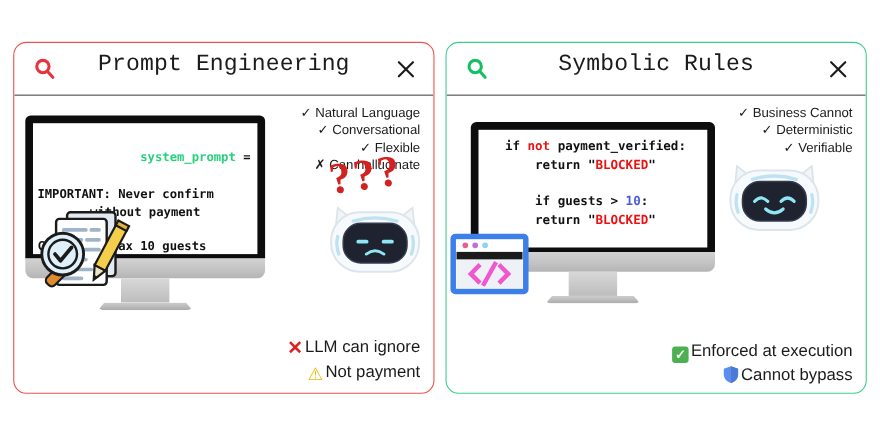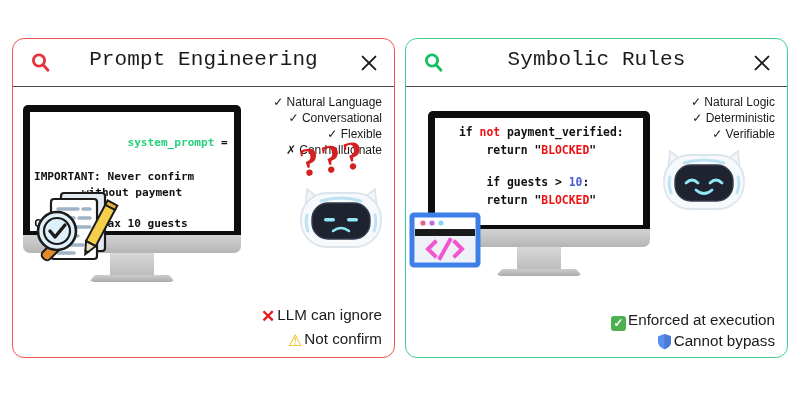--- a/index.html
+++ b/index.html
@@ -256,21 +256,21 @@
 
           <path d="M38 56 Q46 50 54 56" fill="none" stroke="#8fe6f5" stroke-width="2.6" stroke-linecap="round"></path>
         </svg>
       </span>
 
       <div class="footer-notes">
         <span class="row">
           <span class="gl" style="color:#e02020; font-size:17px; font-weight:bold;">✕</span><span>LLM can ignore</span>
         </span>
         <span class="row">
-          <span class="gl" style="color:#f2b705; font-size:16px;">⚠</span><span>Not confirm</span>
+          <span class="gl" style="color:#f2b705; font-size:16px;">⚠</span><span>Not payment</span>
         </span>
       </div>
 
     </div>
   </div>
 
   <div class="panel right">
 
     <div class="panel-header">
       <span class="mag-icon">
@@ -284,21 +284,21 @@
         <svg viewBox="0 0 24 24" width="22" height="22" fill="none" stroke="#1b1b1b" stroke-width="2.1" stroke-linecap="round">
           <line x1="5" y1="5" x2="19" y2="19"></line>
           <line x1="19" y1="5" x2="5" y2="19"></line>
         </svg>
       </span>
     </div>
 
     <div class="panel-body">
 
       <div class="bullets">
-        <span class="row">✓ Natural Logic</span>
+        <span class="row">✓ Business Cannot</span>
         <span class="row">✓ Deterministic</span>
         <span class="row">✓ Verifiable</span>
       </div>
 
       <div class="monitor" style="left:22px; top:24px; width:222px;">
         <div class="mon-bezel" style="height:118px;">
           <div class="mon-screen" style="font-size:11.4px; line-height:1.55; padding-left:24px;">
             <div class="code-line"><span>if </span><span class="kw-red">not</span><span> payment_verified:</span></div>
             <div class="code-line"><span>    return </span><span>"</span><span class="kw-red">BLOCKED</span><span>"</span></div>
             <div class="code-line" style="height:15px;"></div>

